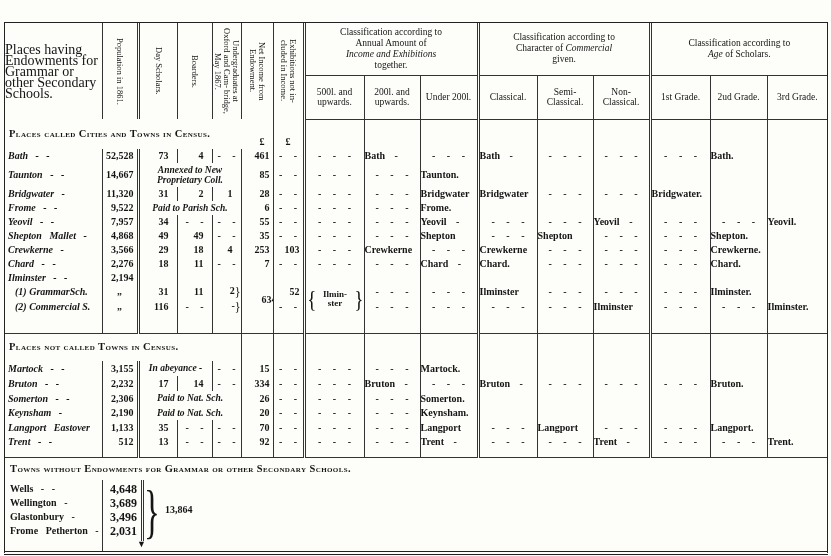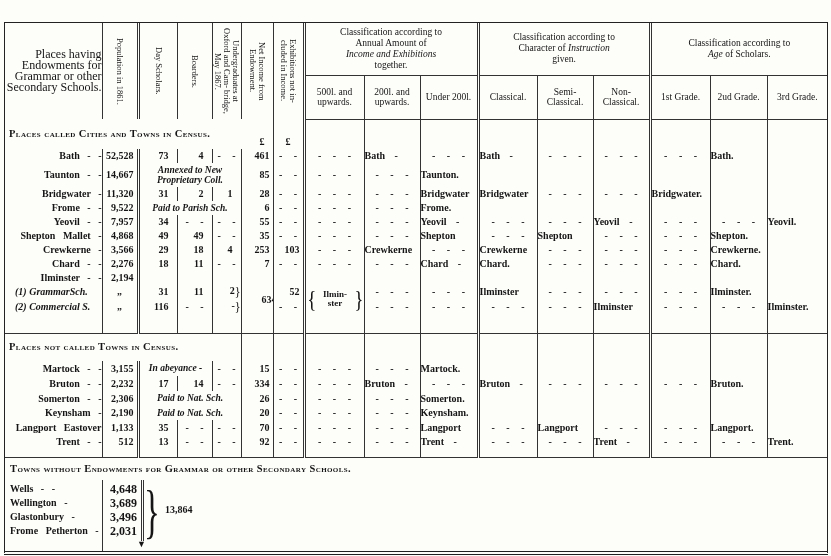--- a/index.html
+++ b/index.html
@@ -15,23 +15,23 @@
   th{font-weight:normal;}
   .bl{border-left:1px solid #333;}
   .bld{border-left:3px double #333;}
   
   .hrow2 th{border-bottom:1.2px solid #333;}
   th.grp{border-bottom:1px solid #333;font-size:9.5px;line-height:11px;vertical-align:middle;}
   th.grp i{font-size:9.5px;}
   th.sub{font-size:9.5px;line-height:10.5px;text-align:center;}
   th.vcell{vertical-align:middle;}
   .vert{writing-mode:vertical-rl;height:88px;margin:0 auto;font-size:8.5px;line-height:9.3px;text-align:center;}
-  .ph{font-size:12px;line-height:11px;text-align:right;}
+  .ph{font-size:14px;line-height:11px;text-align:left;}
   
-  .pl{text-align:right;padding-left:3px;word-spacing:5px;white-space:nowrap;}
+  .pl{text-align:left;padding-left:3px;word-spacing:5px;white-space:nowrap;font-style:italic;}
   .pli{text-align:left;padding-left:10px;font-style:italic;white-space:nowrap;}
   .nu{text-align:right;padding-right:8px;}
   .nu2{text-align:right;padding-right:3px;}
   .ct{text-align:center;}
   .dd{text-align:center;word-spacing:9px;}
   .cn{text-align:left;word-spacing:7px;white-space:nowrap;}
   .nt{text-align:center;font-style:italic;font-size:9.5px;line-height:10.5px;}
   .sec{font-variant:small-caps;font-weight:bold;font-size:10.5px;letter-spacing:.4px;
        white-space:nowrap;overflow:visible;padding-left:4px;vertical-align:middle;}
   .srow td{border-top:1px solid #333;}
@@ -104,21 +104,21 @@
               <div class="vert">Exhibitions not in- cluded in Income.</div>
             </th>
       <th colspan="3" class="grp bld">
         <span>Classification according to</span><br>
         <span>Annual Amount of</span><br>
         <i>Income and Exhibitions</i><br>
         <span>together.</span>
       </th>
       <th colspan="3" class="grp bld">
         <span>Classification according to</span><br>
-        <span>Character of </span><i>Instruction</i><br>
+        <span>Character of </span><i>Commercial</i><br>
         <span>given.</span>
       </th>
       <th colspan="3" class="grp bld">
         <span>Classification according to</span><br>
         <i>Age</i><span> of Scholars.</span>
       </th>
     </tr>
 
     <tr class="hrow2" style="height:44px">
       <th class="sub bld">500l. and upwards.</th>

